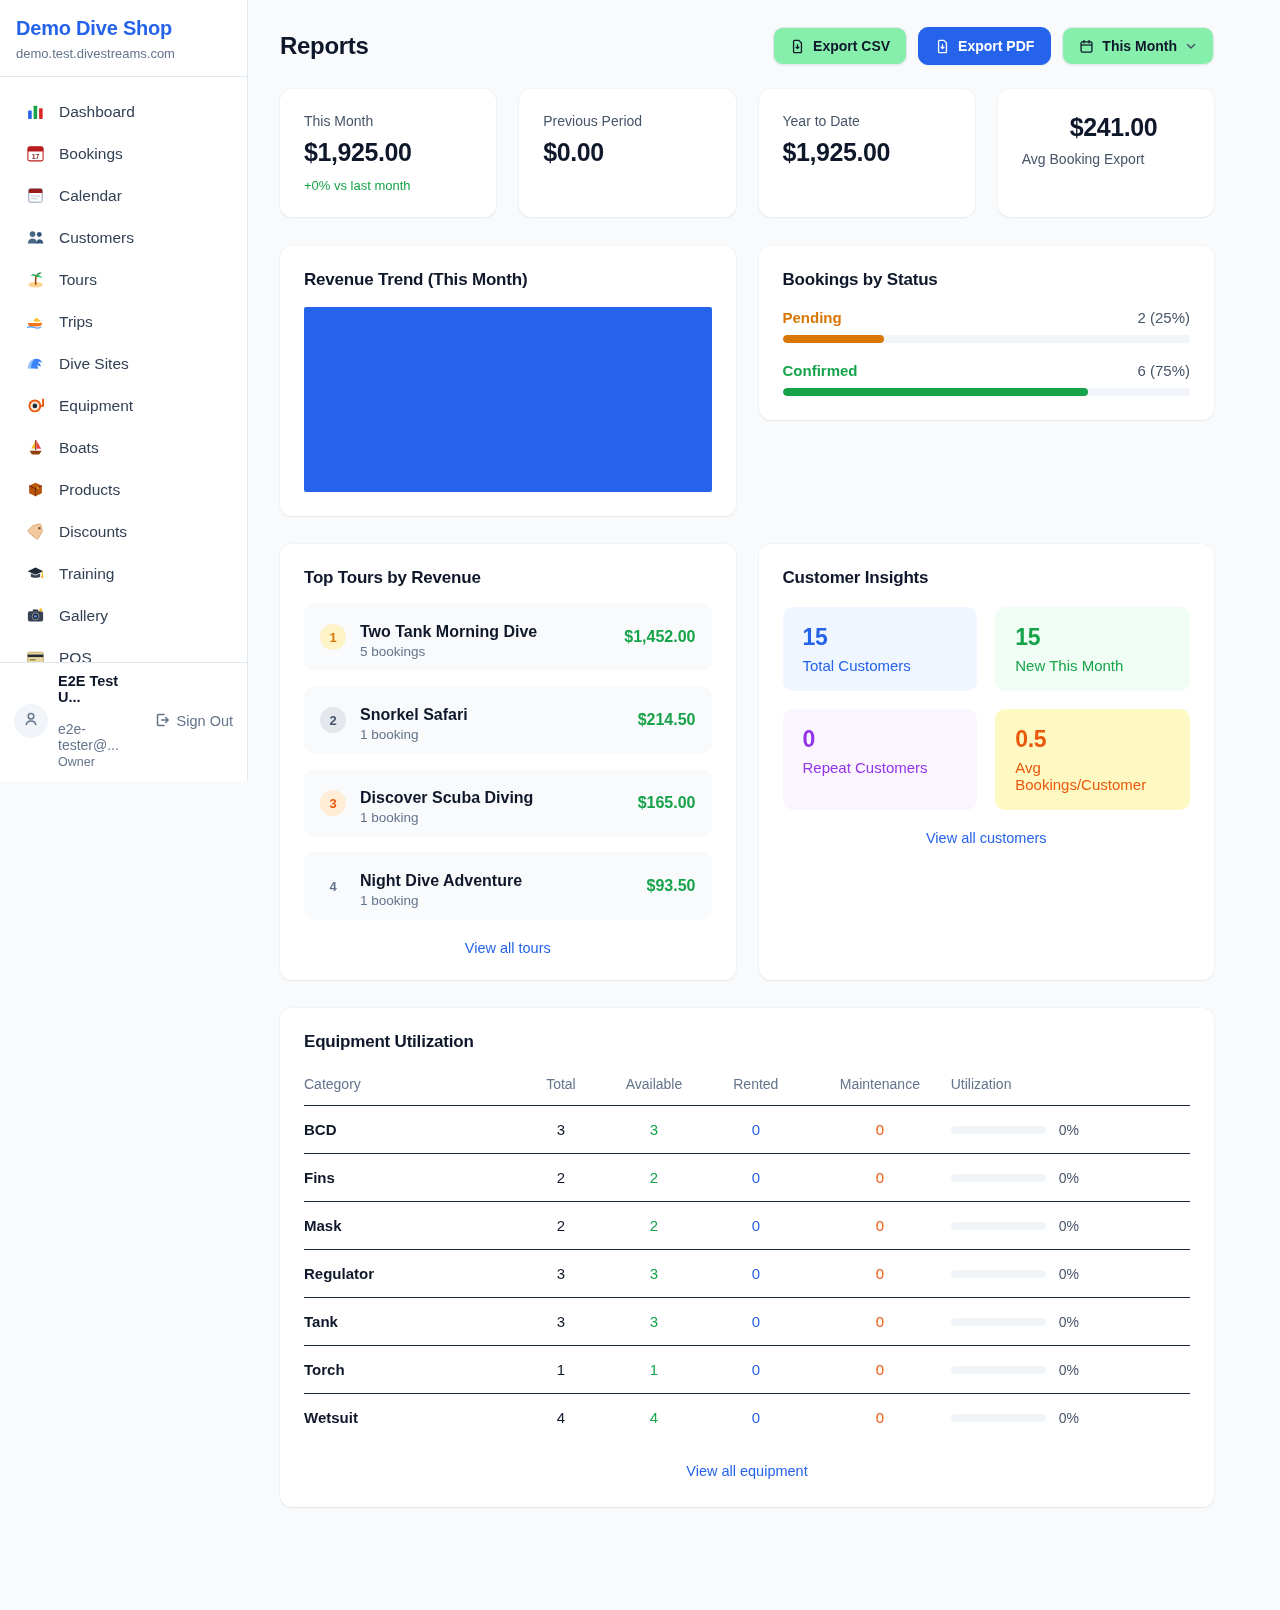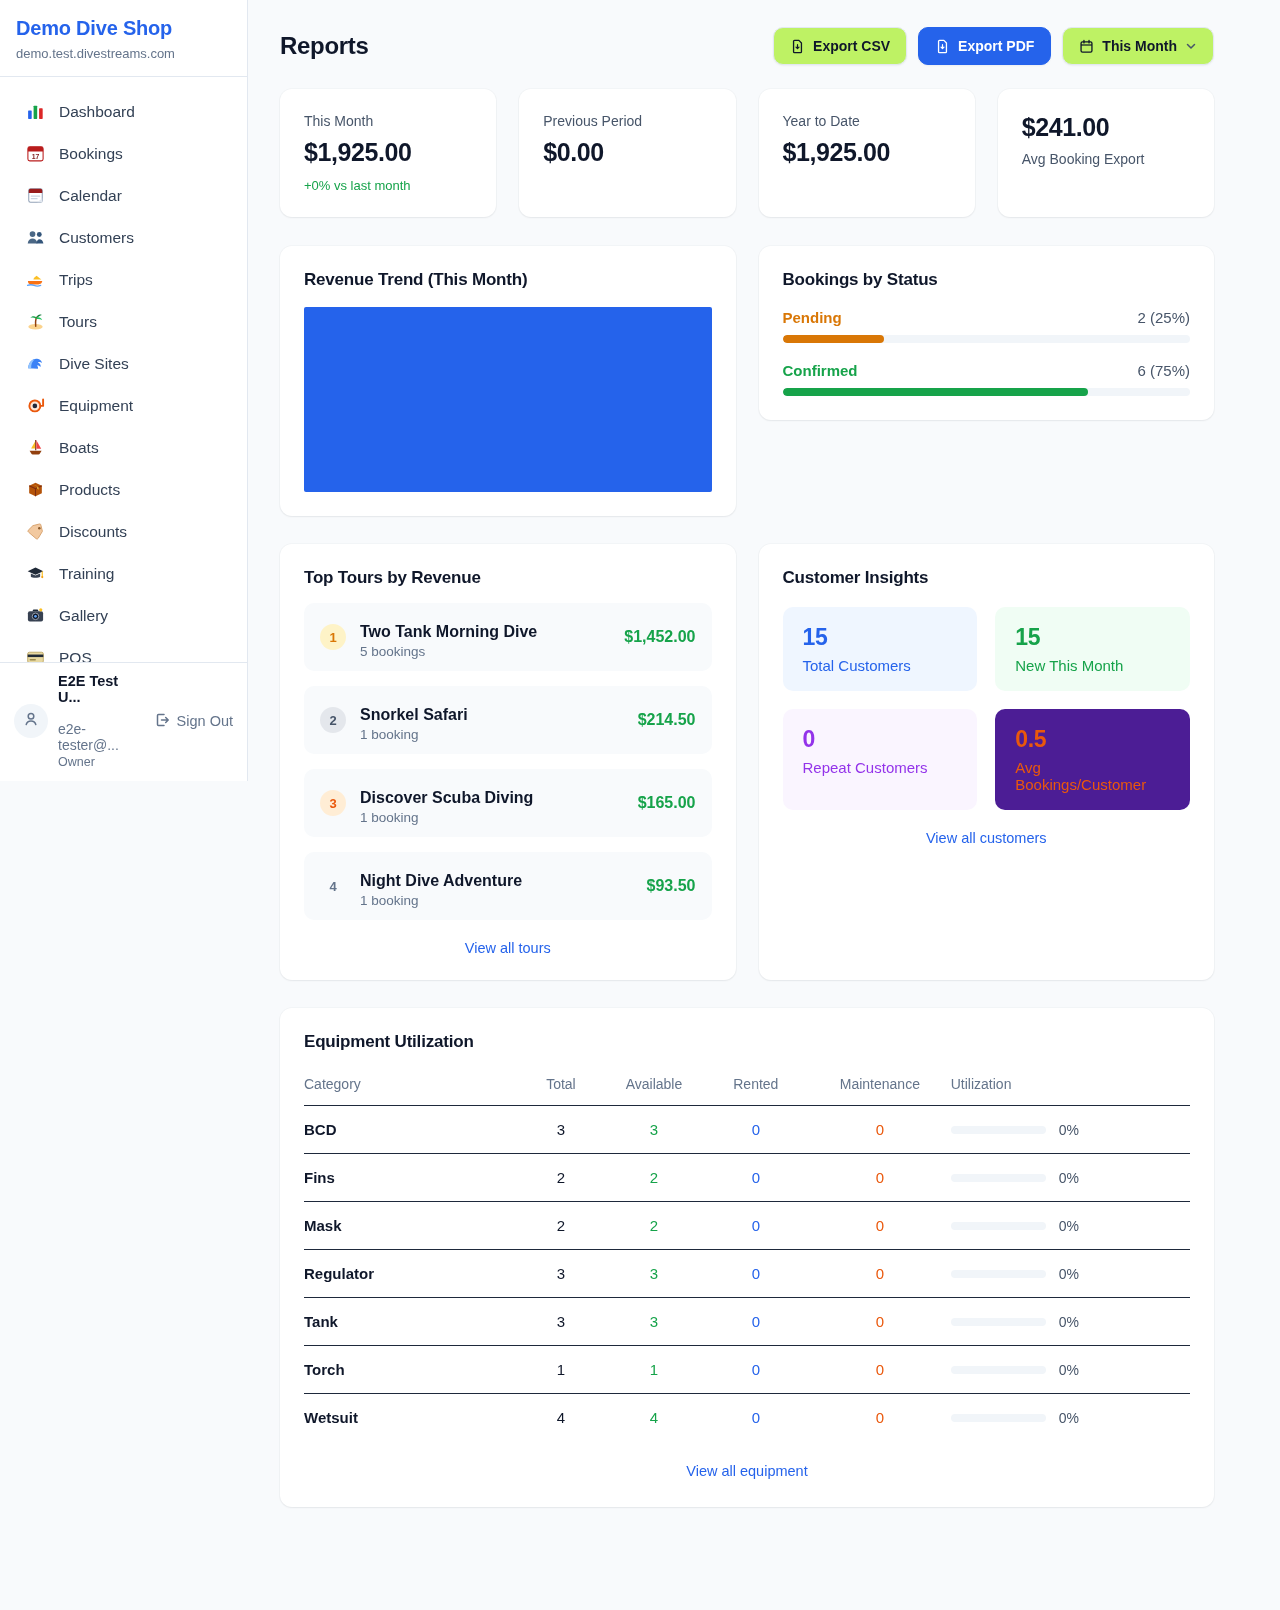--- a/index.html
+++ b/index.html
@@ -42,36 +42,36 @@
   .user-email { font-size:14px; color:#64748b; margin-top:16px; }
   .user-role { font-size:12.5px; color:#64748b; margin-top:2px; }
   .signout { display:flex; align-items:center; gap:7px; color:#64748b; font-size:14.5px; cursor:pointer; white-space:nowrap; }
   
   .main { margin-left:248px; padding:27px 66px 32px 32px; }
   .header-row { display:flex; justify-content:space-between; align-items:center; margin-bottom:24px; }
   .page-title { font-size:24px; font-weight:800; letter-spacing:-.3px; }
   .actions { display:flex; gap:11px; }
   .btn {
     height:38px; padding:0 16px; border-radius:10px; border:1px solid #e2e8f0;
-    background:#bef264; color:#0f172a; font-size:14px; font-weight:600;
+    background:#86efac; color:#0f172a; font-size:14px; font-weight:600;
     display:flex; align-items:center; gap:8px; cursor:pointer;
     box-shadow:0 1px 2px rgba(15,23,42,.05); font-family:inherit;
   }
   .btn-primary { background:#2563eb; border-color:#2563eb; color:#fff; }
   .btn svg { display:block; }
   
   .card {
     background:#fff; border-radius:12px; padding:24px;
     box-shadow:0 1px 2px rgba(15,23,42,.06), 0 0 0 1px rgba(15,23,42,.025);
   }
   .stats-row { display:grid; grid-template-columns:repeat(4,1fr); gap:23px; margin-bottom:29px; }
   .stat-label { font-size:14px; color:#475569; }
   .stat-value { font-size:25px; font-weight:800; letter-spacing:-.4px; margin-top:9px; }
   .stat-delta { font-size:13px; color:#16a34a; margin-top:11px; }
-  .stat-value-first .stat-value { margin-top:0; }
+  .stat-value-first .stat-value { margin-top:0;margin-left:48px; }
   .stat-value-first .stat-label { margin-top:9px; }
   .grid-2 { display:grid; grid-template-columns:1fr 1fr; gap:23px; margin-bottom:28px; }
   .grid-2.row1 { align-items:start; }
   .card-title { font-size:17px; font-weight:700; letter-spacing:-.2px; }
   .chart-block { margin-top:17px; height:185px; border-radius:2px; }
   
   .status-row { margin-top:19px; }
   .status-line { display:flex; justify-content:space-between; align-items:baseline; }
   .status-label { font-size:15px; font-weight:600; }
   .status-value { font-size:15px; color:#475569; }
@@ -168,38 +168,38 @@
             <path d="M1.6 14.6c.4-3 2.3-4.6 4.6-4.6s4.2 1.6 4.6 4.6z" fill="#4a6785"></path>
             <circle cx="12.6" cy="6.2" r="2.3" fill="#33557a"></circle>
             <path d="M9.9 14.6c.3-2.6 1.5-4 2.7-4 2 0 3.5 1.4 3.9 4z" fill="#33557a"></path>
           </svg>
         </span>
         <span class="nav-label">Customers</span>
       </div>
       <div class="nav-item">
         <span class="nav-icon">
           <svg viewBox="0 0 18 18">
-            <path d="M7.5 7.5 10 5.5l4.5 3.5H7z" fill="#fbbf24"></path>
-            <path d="M1.8 10.5h13.6c0 1.8-1.7 3.2-3.8 3.2H4.4c-1.6 0-2.6-1.4-2.6-3.2z" fill="#f97316"></path>
-            <path d="M1.5 14.6c2-.8 4.2-.8 6.2 0 2 .8 4.2.8 6.2 0" fill="none" stroke="#60a5fa" stroke-width="1.2" stroke-linecap="round"></path>
-          </svg>
-        </span>
-        <span class="nav-label">Trips</span>
-      </div>
-      <div class="nav-item">
-        <span class="nav-icon">
-          <svg viewBox="0 0 18 18">
             <ellipse cx="9" cy="14" rx="6.8" ry="2.6" fill="#fbd38d"></ellipse>
             <path d="M9.2 13.5c-.3-3.6-.4-6 .8-8.4" fill="none" stroke="#92400e" stroke-width="1.4" stroke-linecap="round"></path>
             <path d="M10 5.2C8 3.4 5.6 3.6 4.2 5.4c2-.4 3.8 0 5.4 1z" fill="#16a34a"></path>
             <path d="M10 5.2c.6-2.3 2.8-3.3 5-2.4-1.8.5-3.3 1.5-4.3 3z" fill="#15803d"></path>
             <path d="M10 5.3c2.3-.7 4.4.2 5.3 2.2-1.8-.9-3.7-1.1-5.6-.7z" fill="#22c55e"></path>
           </svg>
         </span>
         <span class="nav-label">Tours</span>
+      </div>
+      <div class="nav-item">
+        <span class="nav-icon">
+          <svg viewBox="0 0 18 18">
+            <path d="M7.5 7.5 10 5.5l4.5 3.5H7z" fill="#fbbf24"></path>
+            <path d="M1.8 10.5h13.6c0 1.8-1.7 3.2-3.8 3.2H4.4c-1.6 0-2.6-1.4-2.6-3.2z" fill="#f97316"></path>
+            <path d="M1.5 14.6c2-.8 4.2-.8 6.2 0 2 .8 4.2.8 6.2 0" fill="none" stroke="#60a5fa" stroke-width="1.2" stroke-linecap="round"></path>
+          </svg>
+        </span>
+        <span class="nav-label">Trips</span>
       </div>
       <div class="nav-item">
         <span class="nav-icon">
           <svg viewBox="0 0 18 18">
             <path d="M2 13.5C2.6 7.4 6.2 4.2 10.6 4.6c2.6.3 4.3 2 4.6 4-1.2-1-2.8-1.2-3.9-.5 1.9.7 2.9 2.4 2.5 4.2-.9-1.2-2.2-1.7-3.5-1.4 1 .9 1.3 2 1 3.1z" fill="#3b82f6"></path>
             <path d="M2 13.5C2.5 8.6 5 5.6 8.4 4.8 5.9 7 4.7 10 4.9 13.5z" fill="#93c5fd"></path>
           </svg>
         </span>
         <span class="nav-label">Dive Sites</span>
       </div>
@@ -442,21 +442,21 @@
             <div class="tile-label" style="color:#2563eb">Total Customers</div>
           </div>
           <div class="tile" style="background:#f0fdf4">
             <div class="tile-value" style="color:#16a34a">15</div>
             <div class="tile-label" style="color:#16a34a">New This Month</div>
           </div>
           <div class="tile" style="background:#faf5ff">
             <div class="tile-value" style="color:#9333ea">0</div>
             <div class="tile-label" style="color:#9333ea">Repeat Customers</div>
           </div>
-          <div class="tile" style="background:#4c1d95">
+          <div class="tile" style="background:#fef9c3">
             <div class="tile-value" style="color:#ea580c">0.5</div>
             <div class="tile-label" style="color:#ea580c">Avg Bookings/Customer</div>
           </div>
         </div>
       <a class="view-link">View all customers</a>
     </section>
   </div>
 
   <section class="card equip-card">
     <h2 class="card-title">Equipment Utilization</h2>

